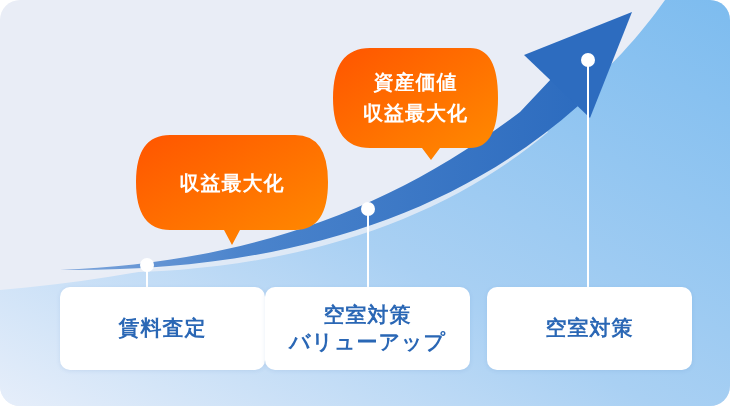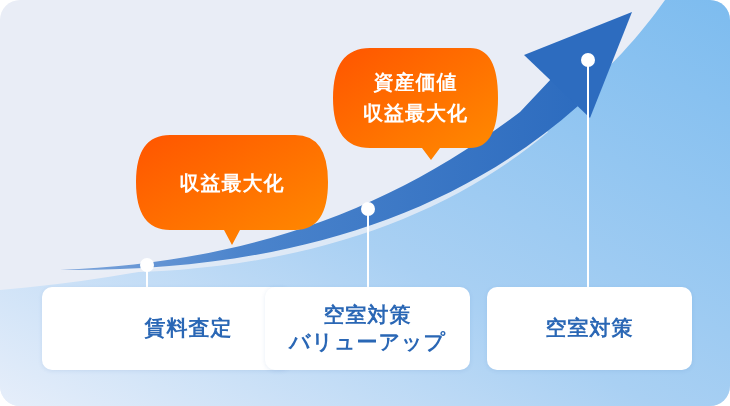--- a/index.html
+++ b/index.html
@@ -61,21 +61,21 @@
   </svg>
 
   <div class="bubble" style="left:136px; top:137px; width:192px; height:92px;">
     <span>収益最大化</span>
   </div>
   <div class="bubble" style="left:333px; top:50px; width:165px; height:96px;">
     <span>資産価値</span>
     <span>収益最大化</span>
   </div>
 
-  <div class="card" style="left:42px;padding-left:44px;">
+  <div class="card" style="left:60px;">
     <span>賃料査定</span>
   </div>
   <div class="card" style="left:265px;">
     <span>空室対策</span>
     <span>バリューアップ</span>
   </div>
   <div class="card" style="left:487px;">
     <span>空室対策</span>
   </div>
 </div>

